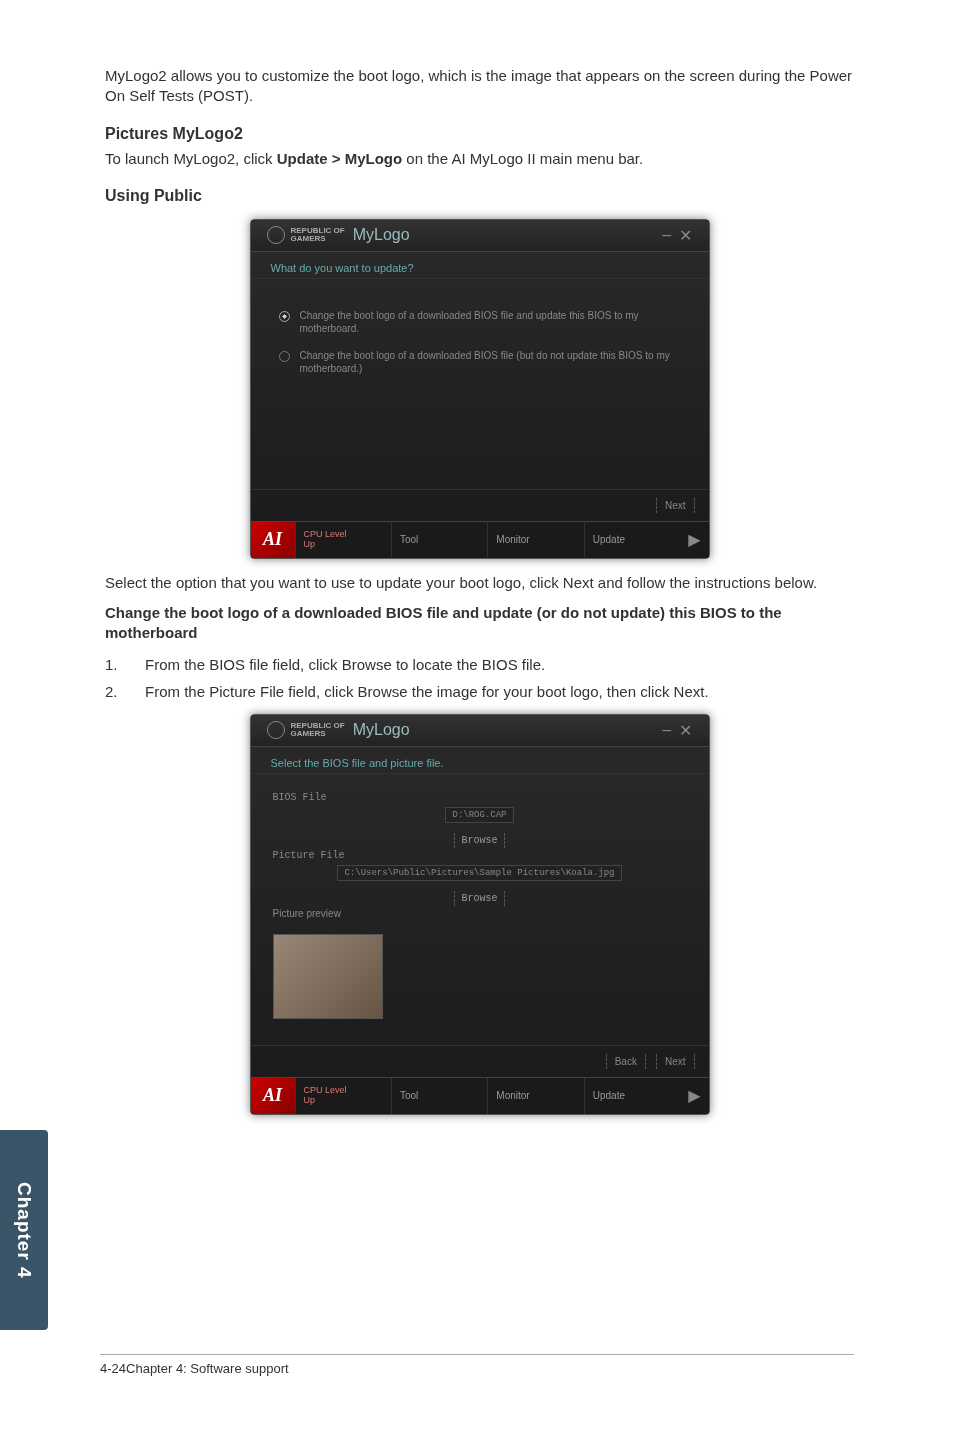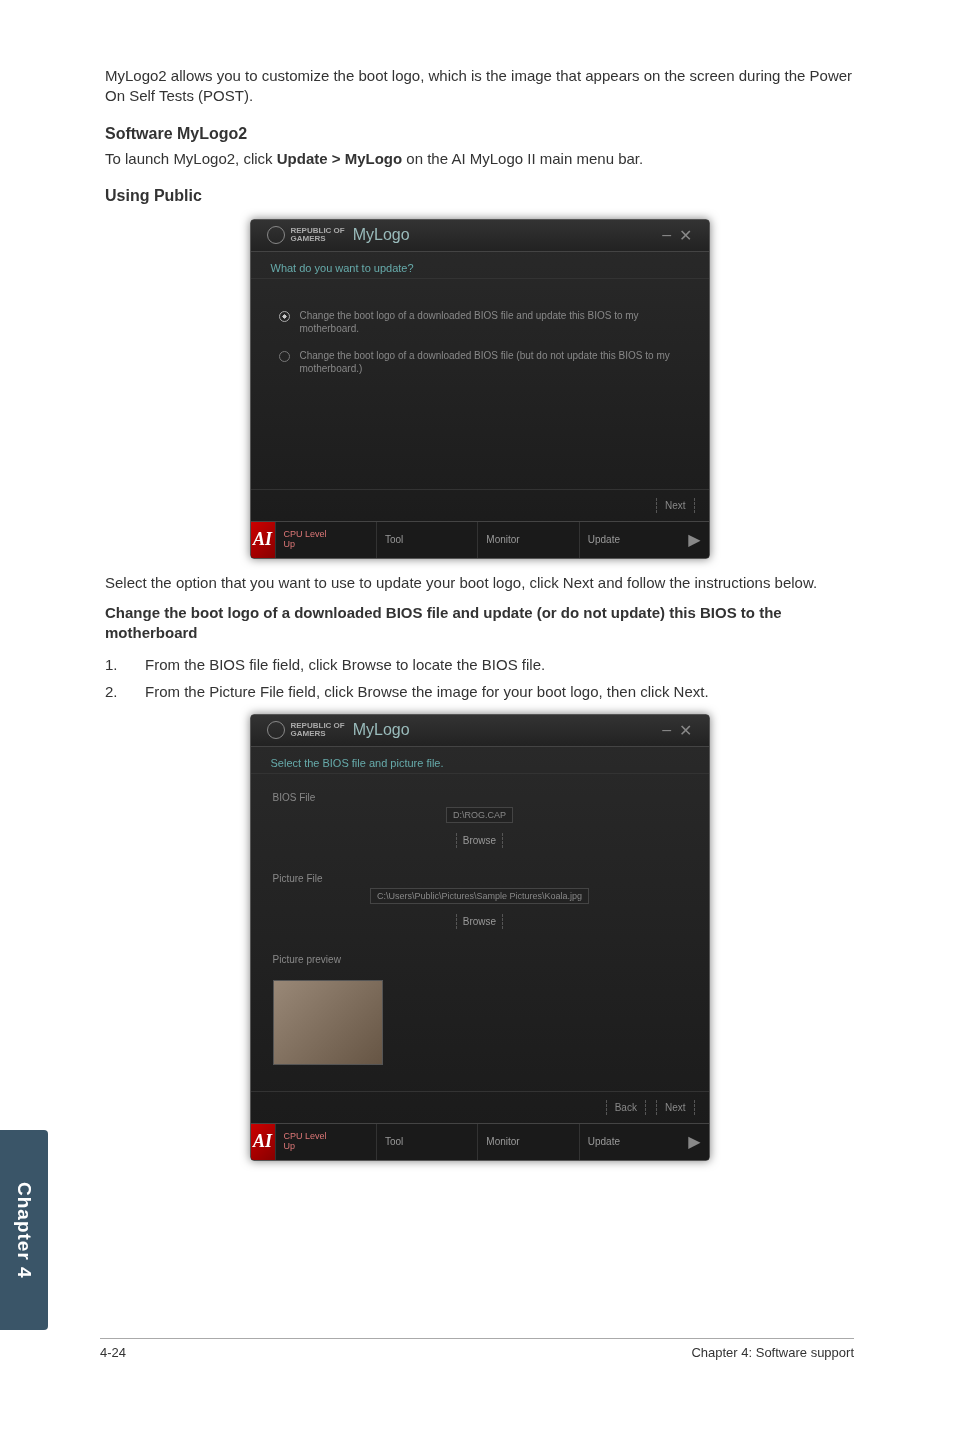--- a/index.html
+++ b/index.html
@@ -139,21 +139,21 @@
       border-right: 1px dashed #555;
     }
     .app-footer {
       display: flex;
       align-items: center;
       background: #1a1a1a;
       border-top: 1px solid #444;
       padding: 0;
     }
     .footer-icon {
-      width: 24px;
+      width: 44px;
       height: 36px;
       background: linear-gradient(135deg, #c00, #800);
       display: flex;
       align-items: center;
       justify-content: center;
       color: #fff;
       font-size: 18px;
       font-style: italic;
       font-weight: bold;
       font-family: Georgia, serif;
@@ -193,21 +193,22 @@
       display: flex;
       margin-top: 10px;
       font-size: 15px;
       color: #333;
     }
     .num-item .num {
       width: 40px;
       flex-shrink: 0;
     }
     .form-row {
-      margin-bottom: 25px;
+      margin-bottom: 2px;
+      font-family: Liberation Mono, monospace;
     }
     .form-label {
       color: #888;
       font-size: 10px;
       margin-bottom: 4px;
     }
     .form-input-row {
       display: flex;
       align-items: center;
       gap: 10px;
@@ -261,41 +262,40 @@
     .side-tab-text {
       color: #fff;
       font-size: 19px;
       font-weight: bold;
       writing-mode: vertical-rl;
       text-orientation: mixed;
       letter-spacing: 1px;
     }
     .footer-bar {
       position: absolute;
-      bottom: 20px;
+      bottom: 4px;
       left: 100px;
       right: 100px;
       border-top: 1px solid #aaa;
       padding-top: 6px;
       display: flex;
-      justify-content: space-between;
       font-size: 13px;
       color: #333;
     }
     .content2 {
       padding: 18px 22px 6px;
     }
   </style>
 </head>
 <body>
 
 <div class="page">
   <p class="para">MyLogo2 allows you to customize the boot logo, which is the image that appears on the screen during the Power On Self Tests (POST).</p>
 
-  <h3 class="subheading">Software MyLogo2</h3>
+  <h3 class="subheading">Pictures MyLogo2</h3>
   <p class="para">
     <span>To launch MyLogo2, click </span><b>Update &gt; MyLogo</b><span> on the AI MyLogo II main menu bar.</span>
   </p>
 
   <h3 class="subheading">Using Public</h3>
 
   <div class="screenshot">
     <div class="app-window">
       <div class="app-titlebar">
         <div class="app-logo"></div>

